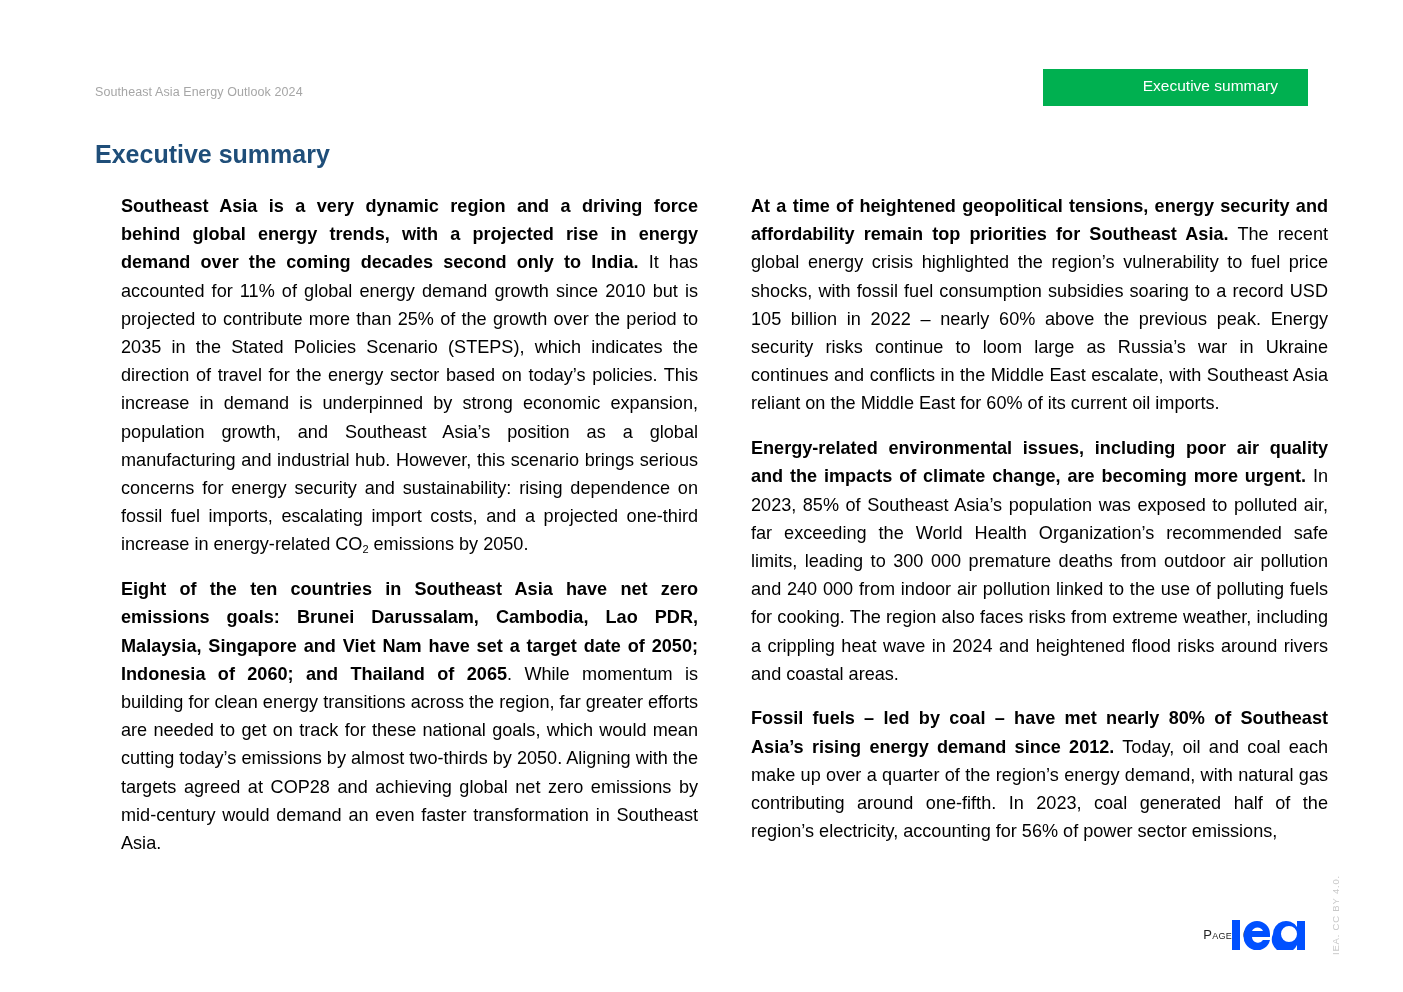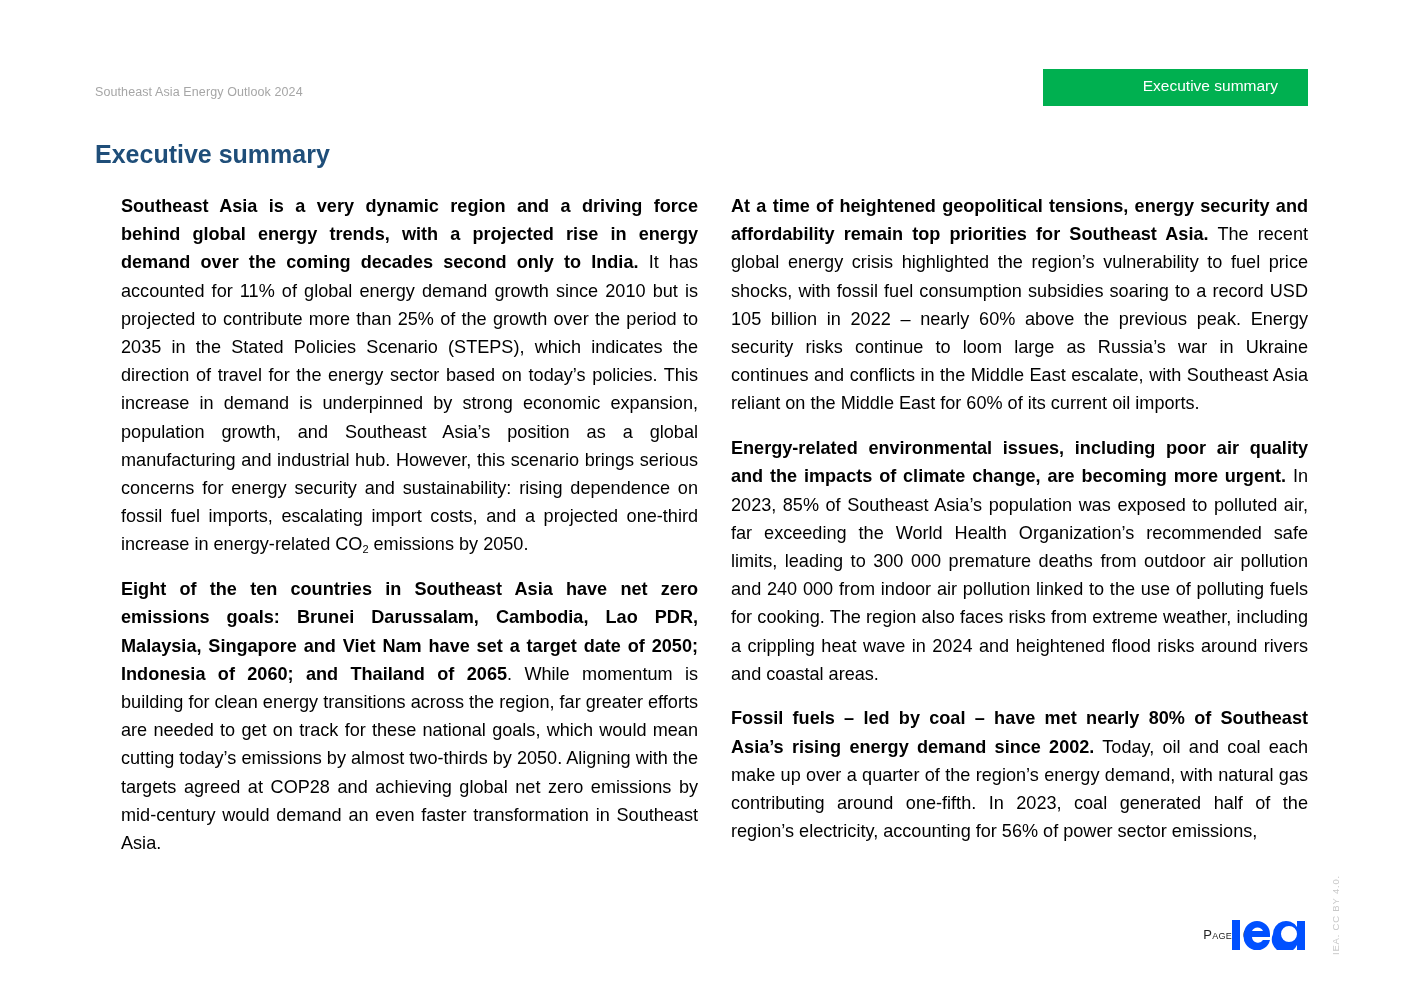--- a/index.html
+++ b/index.html
@@ -18,21 +18,21 @@
     }
     .page-title {
       position: absolute; left: 95px; top: 140px; margin: 0;
       font-size: 25px; font-weight: bold; color: #1f4e79;
     }
     .column {
       position: absolute; top: 192px; width: 577px;
       font-size: 18.1px; line-height: 28.2px; text-align: justify;
     }
     .col-left { left: 95px; margin-left: 26px; }
-    .col-right { left: 731px; }
+    .col-right { left: 751px; }
     .column p { margin: 0 0 16.5px 0; }
     .column b { font-weight: bold; }
     sub { font-size: 11px; line-height: 0; vertical-align: -3px; }
     .page-number {
       position: absolute; left: 0; width: 1250px; top: 927px; text-align: right;
       font-size: 13px; color: #222;
     }
     .page-number .word { font-variant: small-caps; letter-spacing: 0.3px; }
     .logo {
       position: absolute; left: 1232px; top: 914px; width: 78px; height: 36px;
@@ -61,21 +61,21 @@
 </div>
 
 <div class="column col-right">
   <p>
     <b>At a time of heightened geopolitical tensions, energy security and affordability remain top priorities for Southeast Asia.</b><span> The recent global energy crisis highlighted the region’s vulnerability to fuel price shocks, with fossil fuel consumption subsidies soaring to a record USD 105 billion in 2022 – nearly 60% above the previous peak. Energy security risks continue to loom large as Russia’s war in Ukraine continues and conflicts in the Middle East escalate, with Southeast Asia reliant on the Middle East for 60% of its current oil imports.</span>
   </p>
   <p>
     <b>Energy-related environmental issues, including poor air quality and the impacts of climate change, are becoming more urgent.</b><span> In 2023, 85% of Southeast Asia’s population was exposed to polluted air, far exceeding the World Health Organization’s recommended safe limits, leading to 300 000 premature deaths from outdoor air pollution and 240 000 from indoor air pollution linked to the use of polluting fuels for cooking. The region also faces risks from extreme weather, including a crippling heat wave in 2024 and heightened flood risks around rivers and coastal areas.</span>
   </p>
   <p>
-    <b>Fossil fuels – led by coal – have met nearly 80% of Southeast Asia’s rising energy demand since 2002.</b><span> Today, oil and coal each make up over a quarter of the region’s energy demand, with natural gas contributing around one-fifth. In 2023, coal generated half of the region’s electricity, accounting for 56% of power sector emissions,</span>
+    <b>Fossil fuels – led by coal – have met nearly 80% of Southeast Asia’s rising energy demand since 2012.</b><span> Today, oil and coal each make up over a quarter of the region’s energy demand, with natural gas contributing around one-fifth. In 2023, coal generated half of the region’s electricity, accounting for 56% of power sector emissions,</span>
   </p>
 </div>
 
 <div class="page-number">
   <span class="word">Page</span><span> | </span><span>6</span>
 </div>
 
 <svg class="logo" viewBox="0 0 78 36" xmlns="http://www.w3.org/2000/svg">
   <rect x="0" y="6" width="8" height="30" fill="#0050ff"></rect>
   <path d="M12 20 a13 13 0 1 1 26 0 v3 h-18 a6 6 0 0 0 11 3 h7 a13 13 0 0 1 -26 -6 z M20 17 h11 a6 6 0 0 0 -11 0 z" fill="#0050ff"></path>

